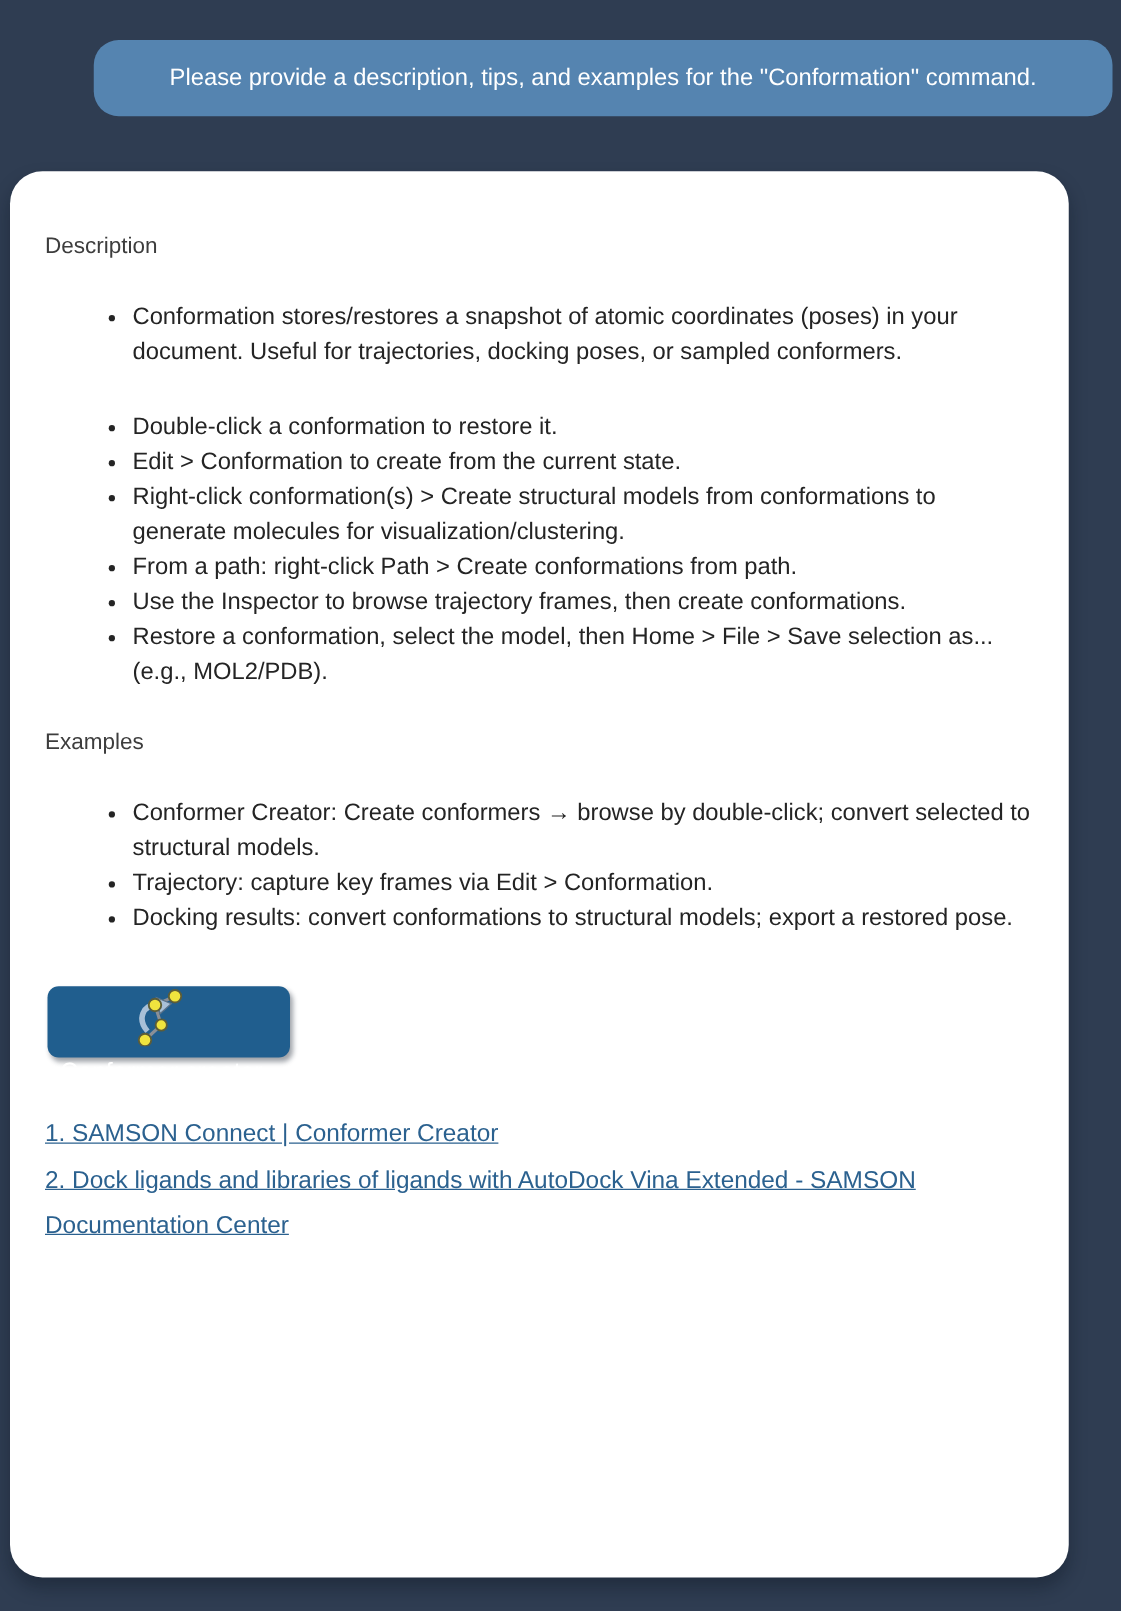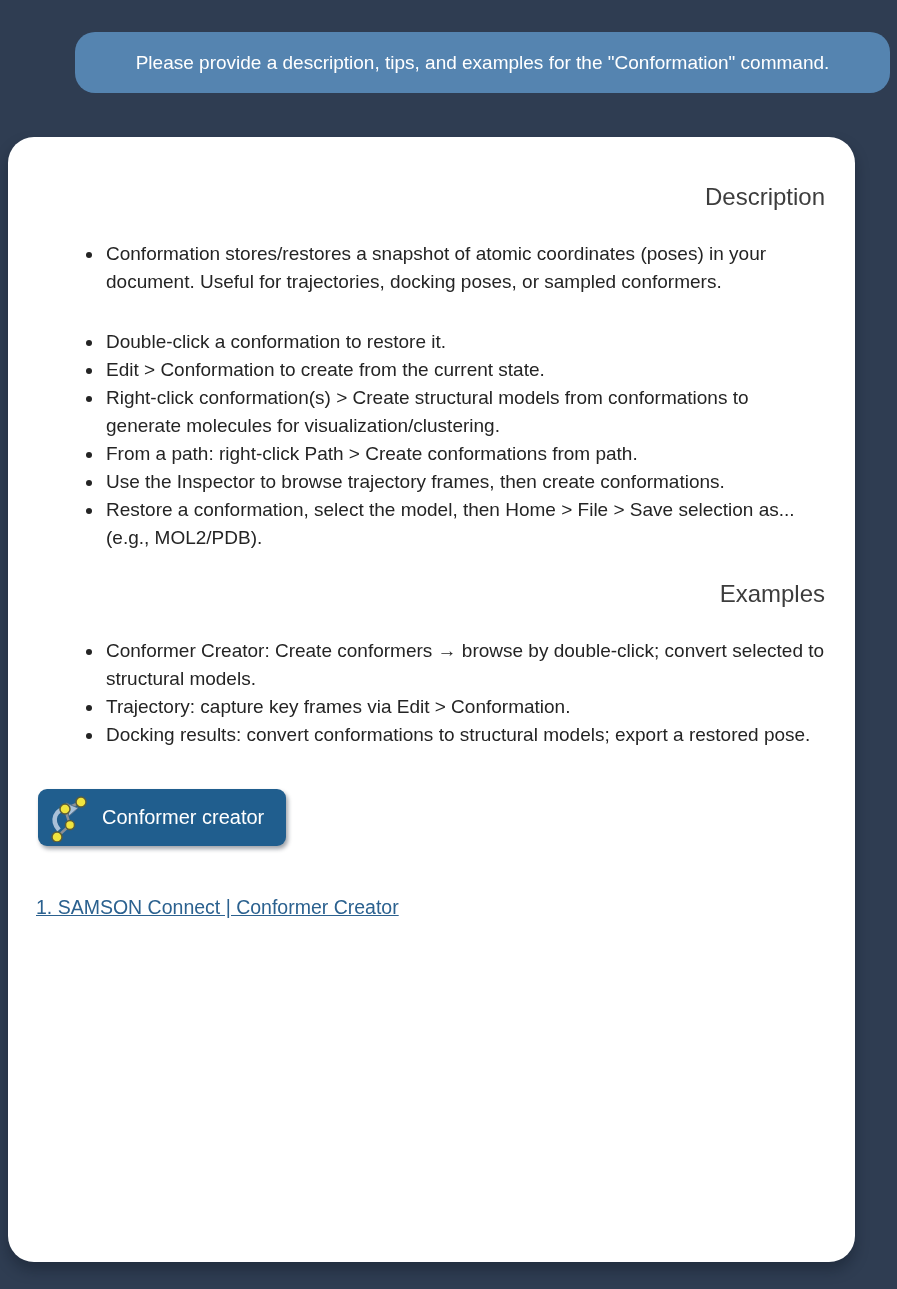--- a/index.html
+++ b/index.html
@@ -23,37 +23,38 @@
     display: flex; align-items: center; justify-content: center;
     color: #ffffff; font-size: 19px; padding: 16px 20px;
   }
   .card {
     position: absolute; left: 8px; top: 137px; width: 847px; height: 1125px;
     background: #ffffff; border-radius: 26px;
     padding: 48px 30px 0 28px;
     box-shadow: 0 8px 14px rgba(10,16,28,0.35);
   }
   h2.section-heading {
-    margin: 0; font-size: 24px; font-weight: 400;
-    color: var(--heading-text); line-height: 23px; text-align: right;
+    margin: 0; font-size: 18px; font-weight: 400;
+    color: var(--heading-text); line-height: 23px;
   }
   ul.bullets {
     margin: 32px 0 30px 0; padding: 0 0 0 68px;
   }
   ul.bullets li {
     font-size: 19px; color: var(--body-text); line-height: 28px;
     max-width: 722px; padding-left: 2px;
   }
   .buttons-row { display: flex; gap: 14px; margin: 40px 0 0 2px; }
   .btn {
     background: var(--button); border: none; border-radius: 9px;
     height: 57px; display: flex; align-items: center; gap: 10px;
     padding: 0 22px 0 10px; color: #ffffff; font-size: 20px;
     font-family: inherit; cursor: pointer;
     box-shadow: 2px 3px 4px rgba(15,25,40,0.4);
+    flex-direction: column;
   }
   .btn .icon {
     width: 44px; height: 50px;
     display: flex; align-items: center; justify-content: center;
   }
   .links { margin-top: 44px; }
   .link-row { line-height: 35.5px; max-width: 790px; }
   .link-row a {
     color: var(--link); font-size: 19.5px; text-decoration: underline;
   }
@@ -106,15 +107,18 @@
     </button>
 
 
 
   </div>
 
   <div class="links">
     <div class="link-row">
       <a href="#">1. SAMSON Connect | Conformer Creator</a>
     </div>
+    <div class="link-row">
+      <a href="#">2. Dock ligands and libraries of ligands with AutoDock Vina Extended - SAMSON Documentation Center</a>
+    </div>
   </div>
 
 </div>
 
 </body></html>

